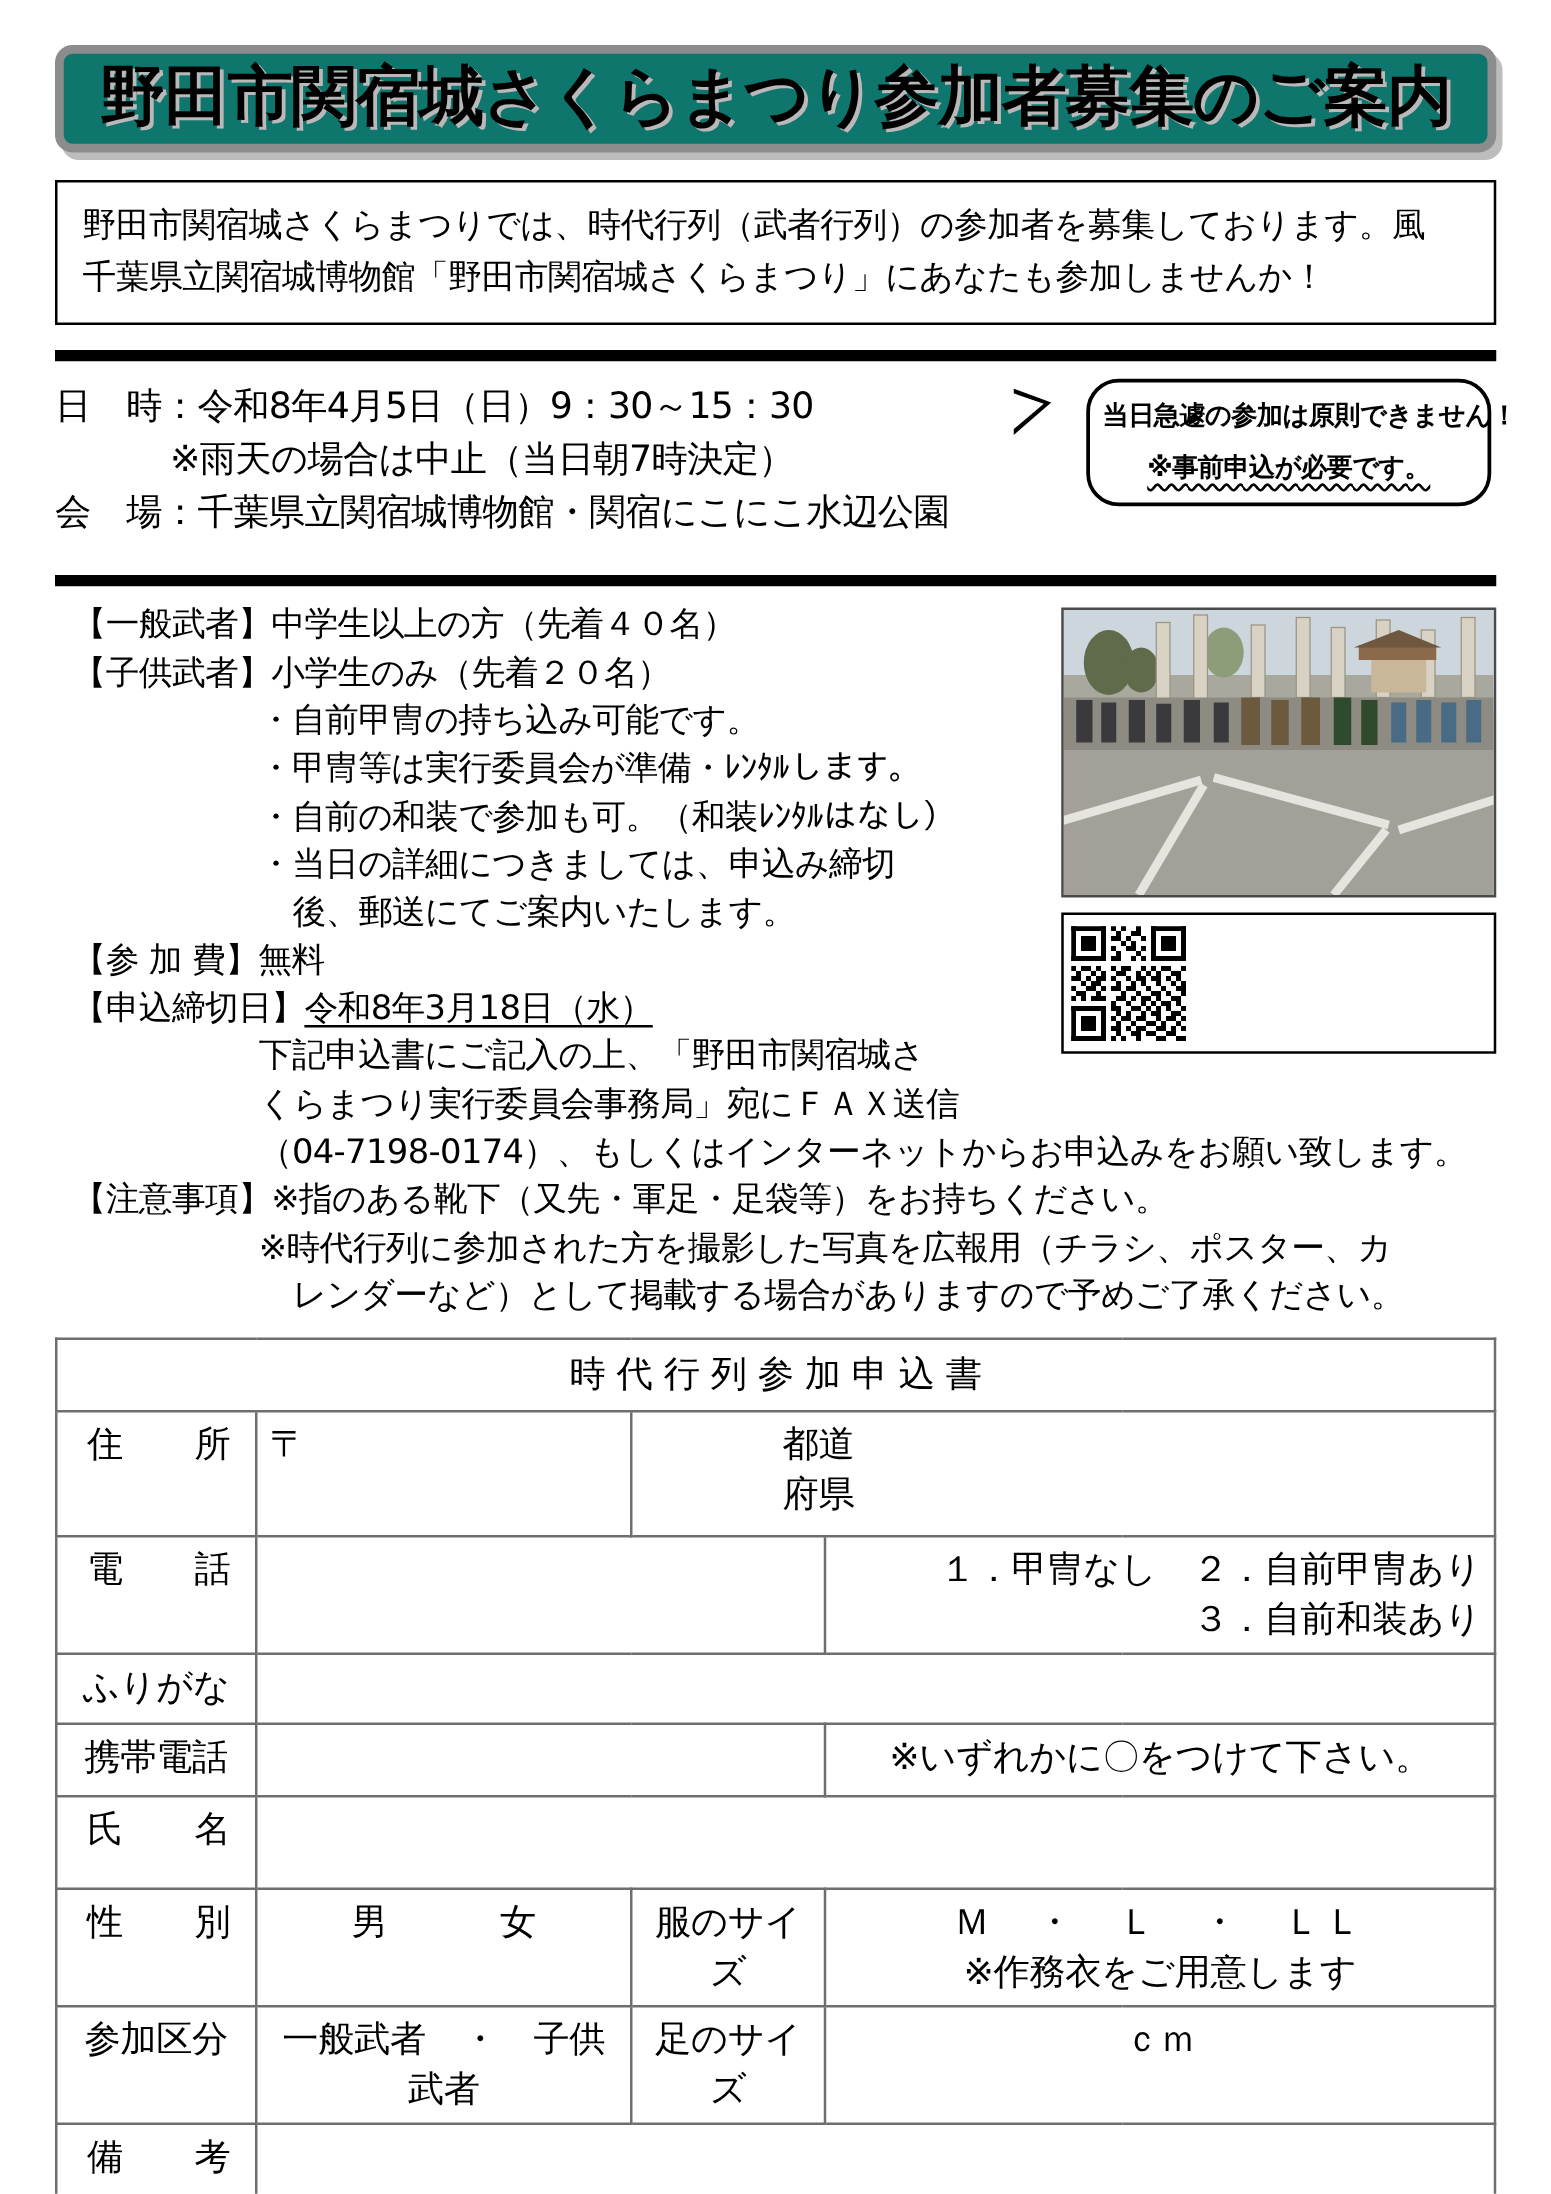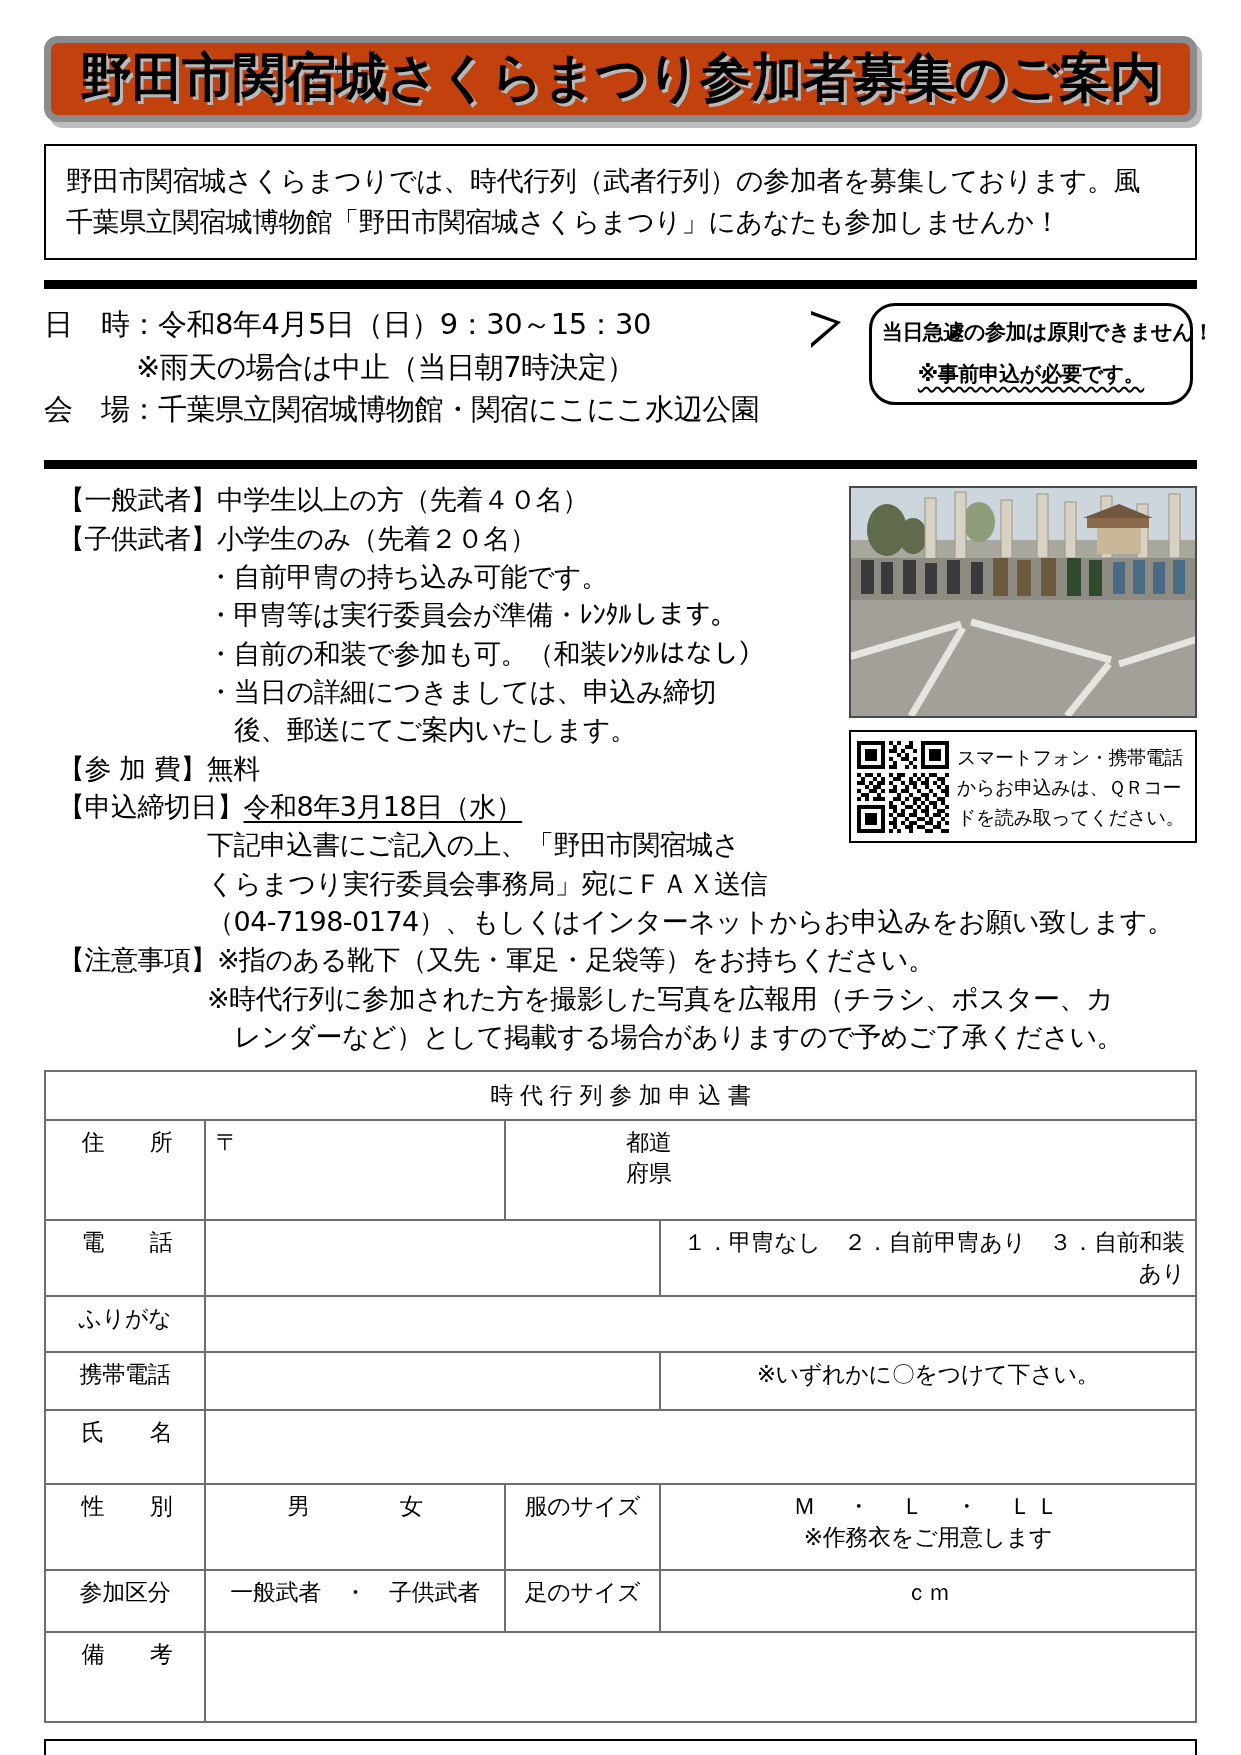--- a/index.html
+++ b/index.html
@@ -21,21 +21,21 @@
     padding: 0;
     box-sizing: border-box;
     position: relative;
   }
 
   
   .title-wrap {
     margin: 36px 44px 0 44px;
     border: 7px solid #8c8c8c;
     border-radius: 14px;
-    background: #c2410c;
+    background: #0f766e;
     box-shadow: 5px 6px 0 #bdbdbd;
     padding: 5px 6px 9px 6px;
   }
   .title-text {
     font-size: 52px;
     font-weight: bold;
     letter-spacing: -1px;
     text-align: center;
     line-height: 1.12;
     white-space: nowrap;
@@ -187,21 +187,21 @@
   
   .form-table {
     margin: 14px 44px 0 44px;
     border-collapse: collapse;
     width: calc(100% - 88px);
     table-layout: fixed;
   }
   .form-table td {
     border: 2px solid #6e6e6e;
     padding: 6px 10px;
-    font-size: 23px;
+    font-size: 29px;
     vertical-align: top;
     letter-spacing: -0.3px;
   }
   .ft-title {
     text-align: center;
     font-size: 24px;
     letter-spacing: 7px;
     padding: 8px 0 8px 0 !important;
   }
   .lbl {
@@ -468,25 +468,20 @@
             <rect x="15" y="21" width="1" height="1"></rect>
           <rect x="16" y="21" width="1" height="1"></rect>
             <rect x="19" y="21" width="2" height="1"></rect>
           <rect x="8" y="22" width="1" height="1"></rect>
             <rect x="10" y="22" width="1" height="1"></rect>
             <rect x="13" y="22" width="1" height="1"></rect>
           <rect x="17" y="22" width="2" height="1"></rect>
             <rect x="21" y="22" width="2" height="1"></rect>
         </g>
       </svg>
-      <div class="qr-text">
-        <div>スマートフォン・携帯電話</div>
-        <div>からお申込みは、ＱＲコー</div>
-        <div>ドを読み取ってください。</div>
-      </div>
     </div>
 
     <div class="dl-row">
       <span class="dl-label">【一般武者】</span><span>中学生以上の方（先着４０名）</span>
     </div>
     <div class="dl-row">
       <span class="dl-label">【子供武者】</span><span>小学生のみ（先着２０名）</span>
     </div>
 
     <div class="bullet-row">・自前甲冑の持ち込み可能です。</div>

